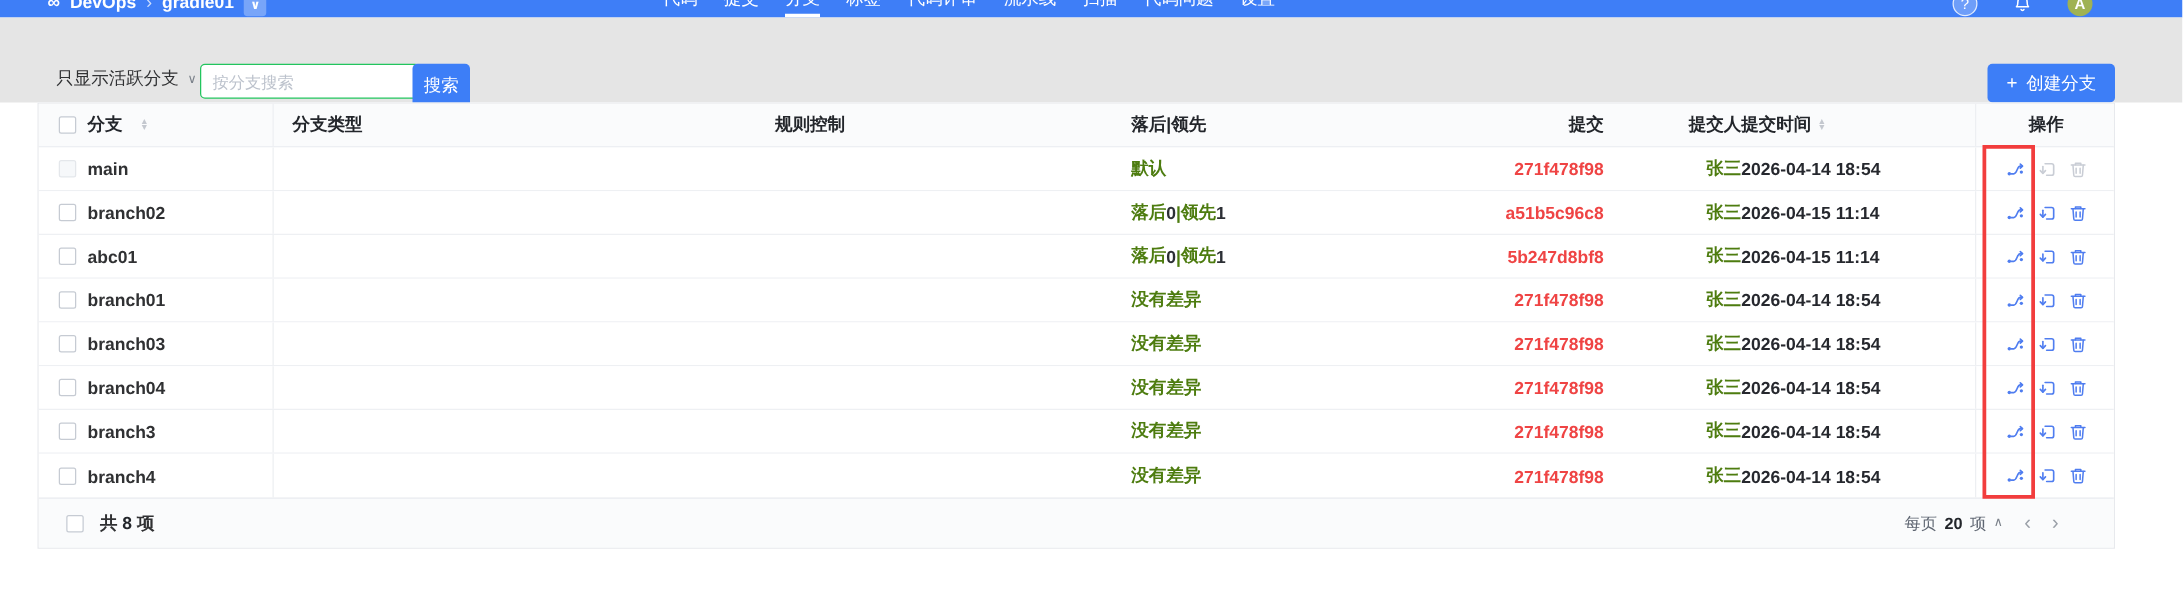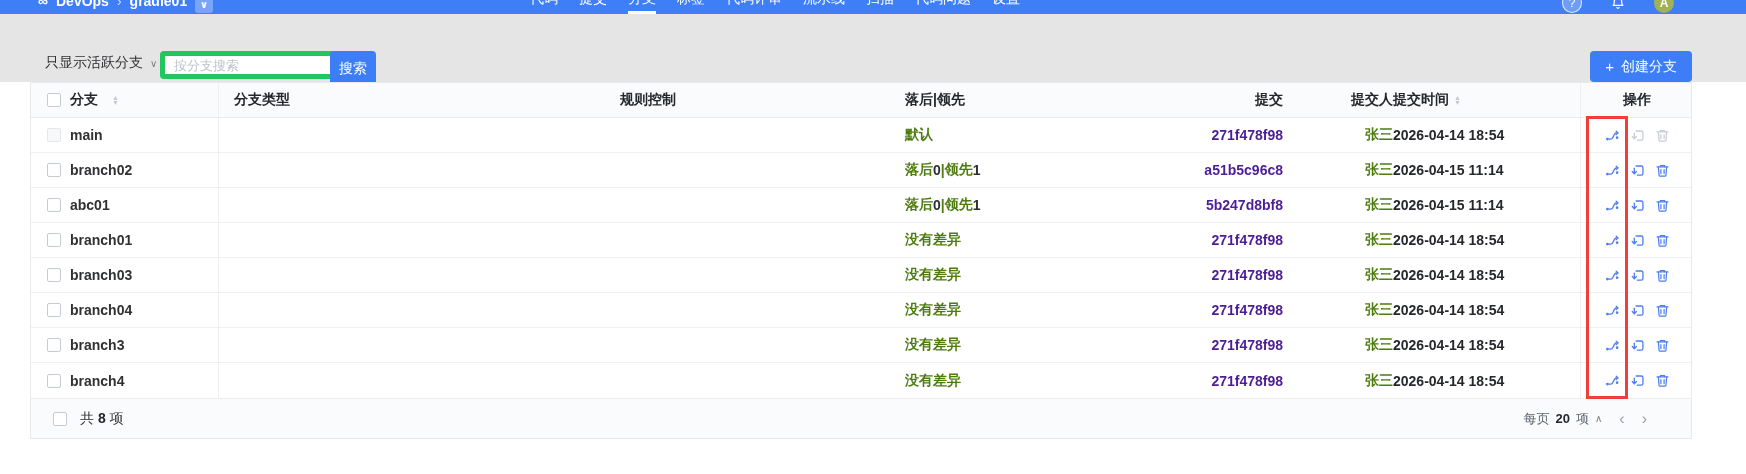--- a/index.html
+++ b/index.html
@@ -22,21 +22,21 @@
   .nav-help { background:rgba(255,255,255,.25); border:1px solid rgba(255,255,255,.8); }
   .nav-bell { background:transparent; }
   .nav-avatar { background:#9fb254; font-weight:bold; }
 
   
   .toolbar { position:relative; height:68px; background:#e5e5e5; }
   .filter-dd { position:absolute; left:45px; top:40px; display:flex; align-items:center; gap:7px;
     color:#303133; cursor:pointer; }
   .filter-dd .caret { color:#7a8089; font-size:10px; }
   .search-input { position:absolute; left:160px; top:37px; width:176px; height:28px;
-    border:5px solid #22c55e; border-radius:4px; padding:0 9px; font-size:13px; color:#303133;
+    border:1px solid #22c55e; border-radius:4px; padding:0 9px; font-size:13px; color:#303133;
     font-family:inherit; outline:none; }
   .search-input::placeholder { color:#bcc2cc; }
   .btn-primary { background:#3d7ef7; color:#fff; border:none; border-radius:4px; font-size:14px;
     font-family:inherit; cursor:pointer; }
   .search-btn { position:absolute; left:330px; top:37px; width:46px; height:36px; }
   .create-btn { position:absolute; right:54px; top:37px; height:31px; padding:0 15px;
     display:flex; align-items:center; gap:7px; }
   .create-btn .plus { font-size:15px; }
 
   
@@ -54,30 +54,30 @@
   .c8 { justify-content:center; gap:10px; border-left:1px solid #edeff2; }
 
   .cb { width:14px; height:14px; border:1px solid #c6cbd3; border-radius:2px; background:#fff; cursor:pointer; flex:none; }
   .cb.disabled { border-color:#e4e7eb; background:#f6f8fa; cursor:not-allowed; }
 
   .sort { display:inline-flex; flex-direction:column; margin-left:5px; line-height:5px; }
   .sort i { font-style:normal; font-size:7px; color:#c4c8cf; cursor:pointer; }
 
   .dim { color:#4d7c0f; }
   .diff b { color:#2c2f35; }
-  .commit-link { color:#4c1d95; text-decoration:none; cursor:pointer; }
+  .commit-link { color:#ef4444; text-decoration:none; cursor:pointer; }
   .time { color:#26282e; }
 
   .act { background:none; border:none; padding:0; cursor:pointer; color:#4f7df0; display:flex; align-items:center; }
   .act.disabled { color:#c9cdd5; cursor:not-allowed; }
   .act svg { display:block; }
 
   
   .tfoot { display:flex; align-items:center; height:40px; background:#fafbfc; border-top:1px solid #e9ebef; }
-  .tfoot-left { display:flex; align-items:center; gap:13px; padding-left:22px; color:#303133; }
+  .tfoot-left { display:flex; align-items:center; gap:13px; padding-left:22px; color:#303133;font-weight:bold; }
   .tfoot-left b, .pagesize b { color:#23262b; }
   .tfoot-right { margin-left:auto; display:flex; align-items:center; gap:17px; padding-right:44px; color:#5f6672; font-size:13px; }
   .pagesize { display:flex; align-items:center; gap:6px; cursor:pointer; }
   .pagesize .caret { color:#7a8089; font-size:10px; }
   .pg-arrow { color:#9aa0a8; font-size:16px; cursor:pointer; line-height:1; background:none; border:none; font-family:inherit; }
 
   
   .highlight-box { position:absolute; left:1586px; top:116px; width:42px; height:283px;
     border:3px solid #f23d3d; pointer-events:none; z-index:5; }
 </style>

